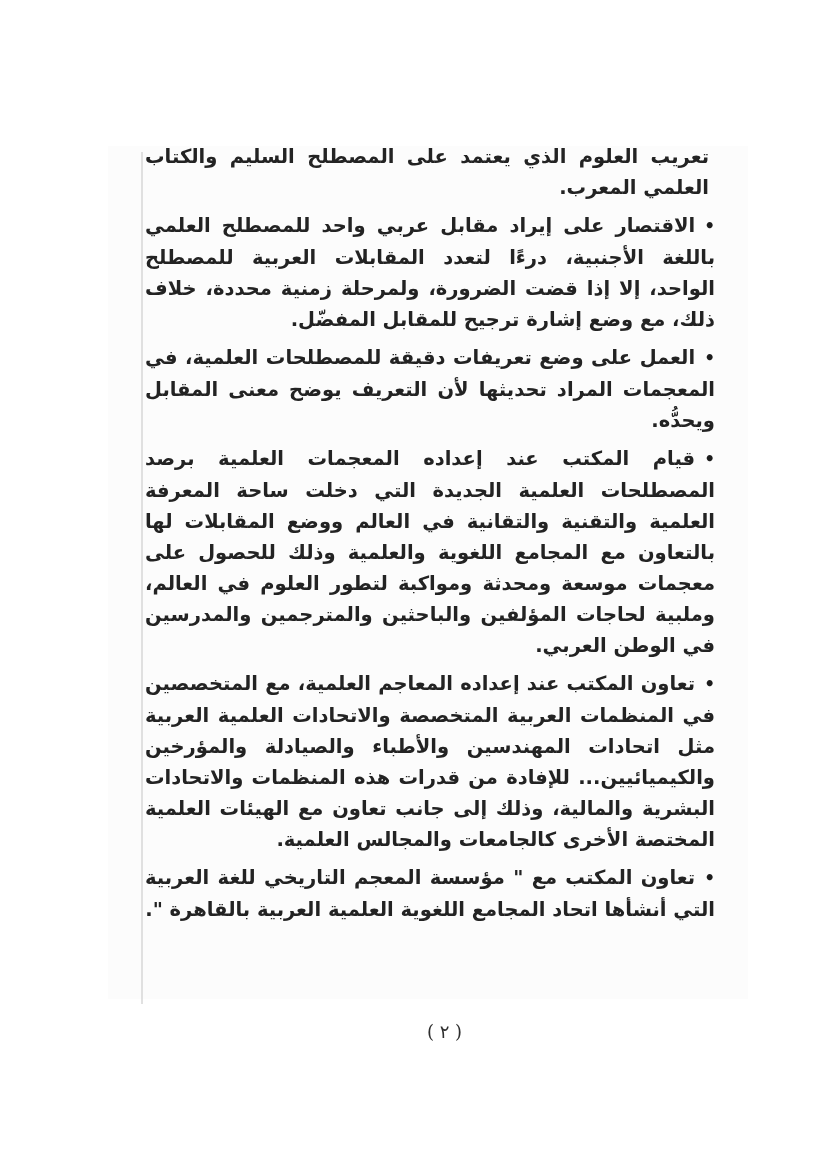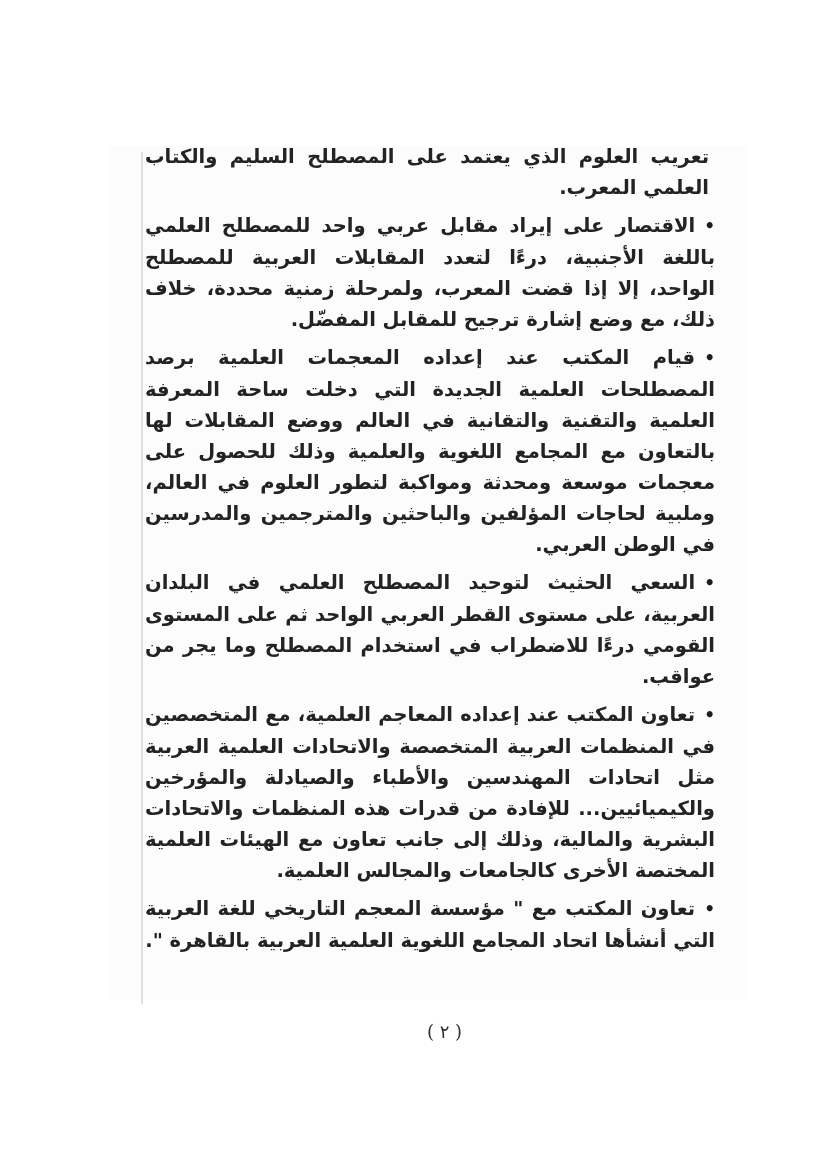--- a/index.html
+++ b/index.html
@@ -83,26 +83,26 @@
 
 <div class="page">
 
   <div class="scan-band"></div>
   <div class="scan-edge"></div>
 
   <div class="content">
     <p class="intro">تعريب العلوم الذي يعتمد على المصطلح السليم والكتاب العلمي المعرب.</p>
 
     <div id="bullet-list">
-    <div class="bullet-item"><span class="bullet">•</span><span class="btext">الاقتصار على إيراد مقابل عربي واحد للمصطلح العلمي باللغة الأجنبية، درءًا لتعدد المقابلات العربية للمصطلح الواحد، إلا إذا قضت المعرب، ولمرحلة زمنية محددة، خلاف ذلك، مع وضع إشارة ترجيح للمقابل المفضّل.</span></div>
+    <div class="bullet-item"><span class="bullet">•</span><span class="btext">الاقتصار على إيراد مقابل عربي واحد للمصطلح العلمي باللغة الأجنبية، درءًا لتعدد المقابلات العربية للمصطلح الواحد، إلا إذا قضت الضرورة، ولمرحلة زمنية محددة، خلاف ذلك، مع وضع إشارة ترجيح للمقابل المفضّل.</span></div>
 
+    <div class="bullet-item"><span class="bullet">•</span><span class="btext">العمل على وضع تعريفات دقيقة للمصطلحات العلمية، في المعجمات المراد تحديثها لأن التعريف يوضح معنى المقابل ويحدُّه.</span></div>
 
     <div class="bullet-item"><span class="bullet">•</span><span class="btext">قيام المكتب عند إعداده المعجمات العلمية برصد المصطلحات العلمية الجديدة التي دخلت ساحة المعرفة العلمية والتقنية والتقانية في العالم ووضع المقابلات لها بالتعاون مع المجامع اللغوية والعلمية وذلك للحصول على معجمات موسعة ومحدثة ومواكبة لتطور العلوم في العالم، وملبية لحاجات المؤلفين والباحثين والمترجمين والمدرسين في الوطن العربي.</span></div>
 
-    <div class="bullet-item"><span class="bullet">•</span><span class="btext">السعي الحثيث لتوحيد المصطلح العلمي في البلدان العربية، على مستوى القطر العربي الواحد ثم على المستوى القومي درءًا للاضطراب في استخدام المصطلح وما يجر من عواقب.</span></div>
 
     <div class="bullet-item"><span class="bullet">•</span><span class="btext">تعاون المكتب عند إعداده المعاجم العلمية، مع المتخصصين في المنظمات العربية المتخصصة والاتحادات العلمية العربية مثل اتحادات المهندسين والأطباء والصيادلة والمؤرخين والكيميائيين... للإفادة من قدرات هذه المنظمات والاتحادات البشرية والمالية، وذلك إلى جانب تعاون مع الهيئات العلمية المختصة الأخرى كالجامعات والمجالس العلمية.</span></div>
 
 
     <div class="bullet-item"><span class="bullet">•</span><span class="btext">تعاون المكتب مع " مؤسسة المعجم التاريخي للغة العربية التي أنشأها اتحاد المجامع اللغوية العلمية العربية بالقاهرة ".</span></div>
 
     <div class="bullet-item"></div>
   </div>
   </div>
 

